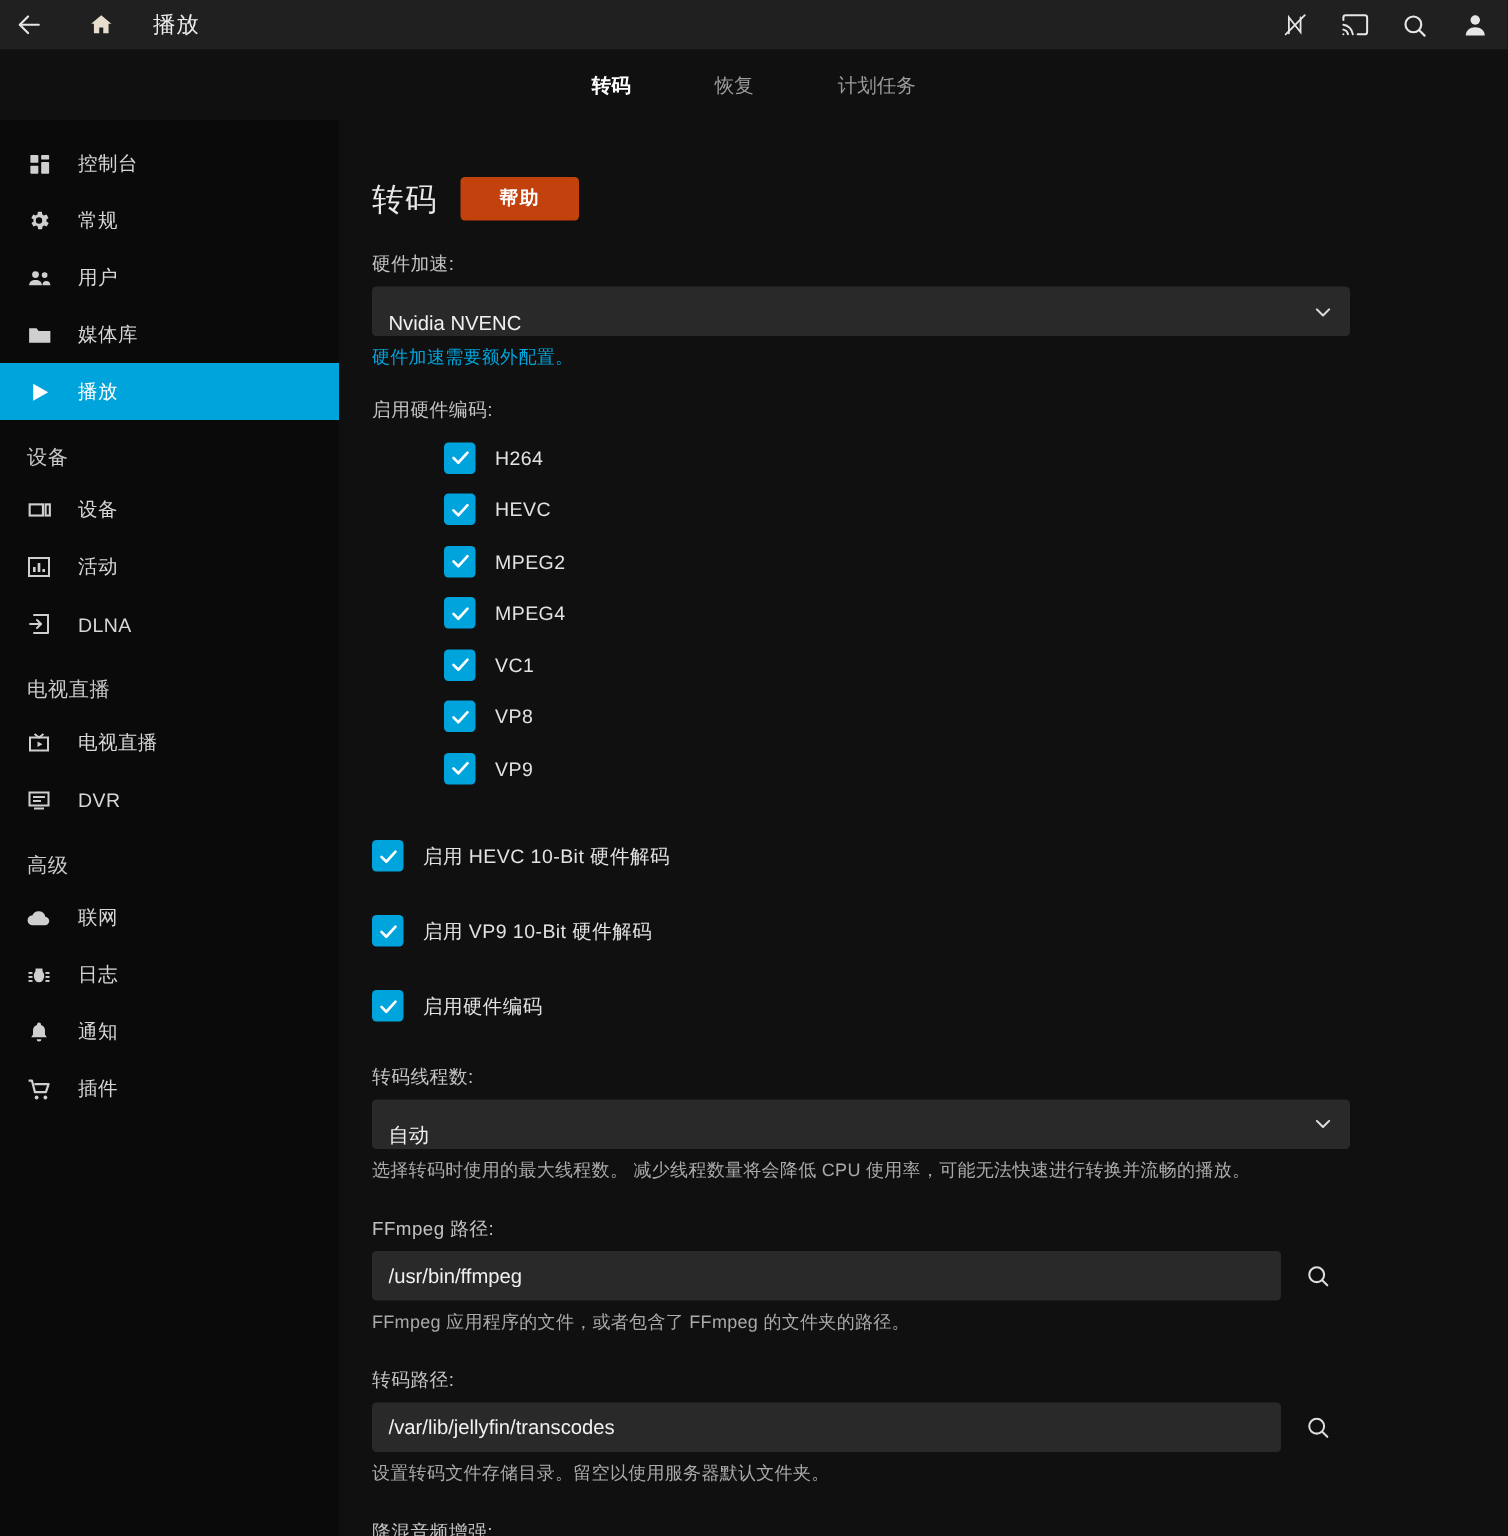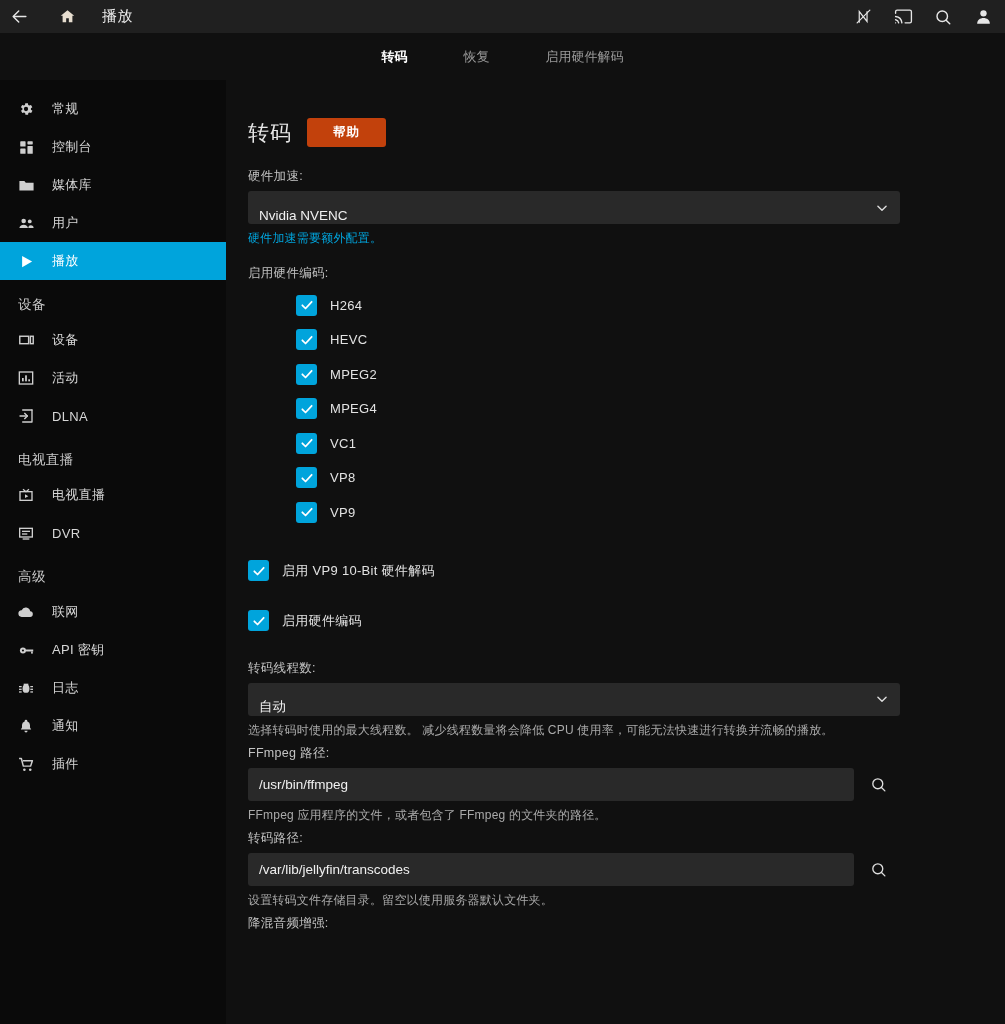--- a/index.html
+++ b/index.html
@@ -239,21 +239,21 @@
     border: none;
     color: #dedede;
     display: flex;
     align-items: center;
     justify-content: center;
     cursor: pointer;
     margin-left: 2px;
   }
 
   .block { margin-bottom: 0; }
-  .gap-22 { margin-top: 6px; }
+  .gap-22 { margin-top: 22px; }
   .gap-18 { margin-top: 18px; }
   .gap-14 { margin-top: 14px; }
 </style>
 </head>
 <body>
 
 <div id="topbar">
   <div class="tb-icon" id="back-btn">
     <svg width="19" height="19" viewBox="0 0 24 24" fill="none" stroke="currentColor" stroke-width="1.8" stroke-linecap="round" stroke-linejoin="round">
       <line x1="20" y1="12" x2="5" y2="12"></line>
@@ -291,69 +291,69 @@
         <circle cx="12" cy="8" r="4"></circle>
         <path d="M4 21c0-4.4 3.6-7 8-7s8 2.6 8 7z"></path>
       </svg>
     </div>
   </div>
 </div>
 
 <div id="tabbar">
   <div class="tab active">转码</div>
   <div class="tab">恢复</div>
-  <div class="tab">启用硬件解码</div>
+  <div class="tab">计划任务</div>
 </div>
 
 <div id="sidebar">
 
   <div style="height:10px"></div>
-
-  <div class="nav-item">
-    <span class="nav-icon">
-      <svg width="16" height="16" viewBox="0 0 24 24" fill="currentColor">
-        <path d="M19.4 13a7.5 7.5 0 0 0 0-2l2.1-1.6-2-3.5-2.5 1a7.6 7.6 0 0 0-1.7-1l-.4-2.7h-4l-.4 2.7c-.6.25-1.2.6-1.7 1l-2.5-1-2 3.5L6.6 11a7.5 7.5 0 0 0 0 2l-2.1 1.6 2 3.5 2.5-1c.5.4 1.1.75 1.7 1l.4 2.7h4l.4-2.7c.6-.25 1.2-.6 1.7-1l2.5 1 2-3.5zM12 15.2A3.2 3.2 0 1 1 12 8.8a3.2 3.2 0 0 1 0 6.4z"></path>
-      </svg>
-    </span>
-    <span class="nav-label">常规</span>
-  </div>
 
   <div class="nav-item">
     <span class="nav-icon">
       <svg width="15" height="15" viewBox="0 0 24 24" fill="currentColor">
         <rect x="2" y="2" width="8.5" height="8.5" rx="1"></rect>
         <rect x="13.5" y="2" width="8.5" height="5" rx="1"></rect>
         <rect x="13.5" y="9.5" width="8.5" height="12.5" rx="1"></rect>
         <rect x="2" y="13.5" width="8.5" height="8.5" rx="1"></rect>
       </svg>
     </span>
     <span class="nav-label">控制台</span>
   </div>
 
   <div class="nav-item">
     <span class="nav-icon">
-      <svg width="17" height="17" viewBox="0 0 24 24" fill="currentColor">
-        <path d="M2 5.5h7l2 2.5h11v11H2z"></path>
-      </svg>
-    </span>
-    <span class="nav-label">媒体库</span>
+      <svg width="16" height="16" viewBox="0 0 24 24" fill="currentColor">
+        <path d="M19.4 13a7.5 7.5 0 0 0 0-2l2.1-1.6-2-3.5-2.5 1a7.6 7.6 0 0 0-1.7-1l-.4-2.7h-4l-.4 2.7c-.6.25-1.2.6-1.7 1l-2.5-1-2 3.5L6.6 11a7.5 7.5 0 0 0 0 2l-2.1 1.6 2 3.5 2.5-1c.5.4 1.1.75 1.7 1l.4 2.7h4l.4-2.7c.6-.25 1.2-.6 1.7-1l2.5 1 2-3.5zM12 15.2A3.2 3.2 0 1 1 12 8.8a3.2 3.2 0 0 1 0 6.4z"></path>
+      </svg>
+    </span>
+    <span class="nav-label">常规</span>
   </div>
 
   <div class="nav-item">
     <span class="nav-icon">
       <svg width="17" height="17" viewBox="0 0 24 24" fill="currentColor">
         <circle cx="8" cy="8.5" r="3.2"></circle>
         <circle cx="16.6" cy="9" r="2.7"></circle>
         <path d="M2 18.5c0-3 2.7-4.8 6-4.8s6 1.8 6 4.8z"></path>
         <path d="M14.6 18.5c0-2.4 .9-4 3.5-4 2.2 0 3.9 1.4 3.9 4z"></path>
       </svg>
     </span>
     <span class="nav-label">用户</span>
   </div>
 
+  <div class="nav-item">
+    <span class="nav-icon">
+      <svg width="17" height="17" viewBox="0 0 24 24" fill="currentColor">
+        <path d="M2 5.5h7l2 2.5h11v11H2z"></path>
+      </svg>
+    </span>
+    <span class="nav-label">媒体库</span>
+  </div>
+
   <div class="nav-item active">
     <span class="nav-icon">
       <svg width="15" height="15" viewBox="0 0 24 24" fill="currentColor">
         <polygon points="5,3 21,12 5,21"></polygon>
       </svg>
     </span>
     <span class="nav-label">播放</span>
   </div>
 
   <div class="nav-header">设备</div>
@@ -421,31 +421,20 @@
 
   <div class="nav-item">
     <span class="nav-icon">
       <svg width="18" height="18" viewBox="0 0 24 24" fill="currentColor">
         <path d="M6.5 18.5a4.5 4.5 0 0 1-.3-9 6 6 0 0 1 11.4 1.4 3.8 3.8 0 0 1-.6 7.6z"></path>
       </svg>
     </span>
     <span class="nav-label">联网</span>
   </div>
 
-  <div class="nav-item">
-    <span class="nav-icon">
-      <svg width="17" height="17" viewBox="0 0 24 24" fill="currentColor">
-        <circle cx="7" cy="12" r="4.3"></circle>
-        <circle cx="7" cy="12" r="1.5" fill="#0a0a0a"></circle>
-        <rect x="10.5" y="10.6" width="11" height="2.8"></rect>
-        <rect x="18.5" y="13.4" width="2.4" height="3"></rect>
-      </svg>
-    </span>
-    <span class="nav-label">API 密钥</span>
-  </div>
 
   <div class="nav-item">
     <span class="nav-icon">
       <svg width="16" height="16" viewBox="0 0 24 24" fill="currentColor">
         <ellipse cx="12" cy="13" rx="5.2" ry="6.3"></ellipse>
         <path d="M8.5 5.5h7v3h-7z"></path>
         <rect x="1.5" y="9" width="4" height="1.9"></rect>
         <rect x="18.5" y="9" width="4" height="1.9"></rect>
         <rect x="1.5" y="13" width="4" height="1.9"></rect>
         <rect x="18.5" y="13" width="4" height="1.9"></rect>
@@ -565,20 +554,28 @@
                 <polyline points="4 12.5 9.5 18 20 6.5"></polyline>
               </svg>
           </span>
           <span class="cb-label">VP9</span>
         </div>
 
       </div>
     </div>
 
     <div style="margin-top:16px">
+      <div class="cb-row spaced">
+        <span class="cb-box">
+          <svg width="14" height="14" viewBox="0 0 24 24" fill="none" stroke="#ffffff" stroke-width="3" stroke-linecap="round" stroke-linejoin="round">
+              <polyline points="4 12.5 9.5 18 20 6.5"></polyline>
+            </svg>
+        </span>
+        <span class="cb-label">启用 HEVC 10-Bit 硬件解码</span>
+      </div>
       <div class="cb-row spaced">
         <span class="cb-box">
           <svg width="14" height="14" viewBox="0 0 24 24" fill="none" stroke="#ffffff" stroke-width="3" stroke-linecap="round" stroke-linejoin="round">
               <polyline points="4 12.5 9.5 18 20 6.5"></polyline>
             </svg>
         </span>
         <span class="cb-label">启用 VP9 10-Bit 硬件解码</span>
       </div>
       <div class="cb-row spaced">
         <span class="cb-box">

